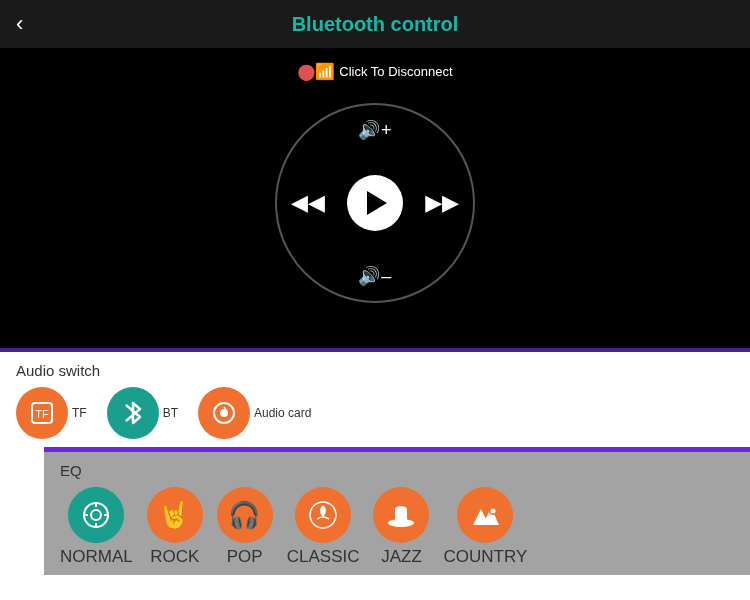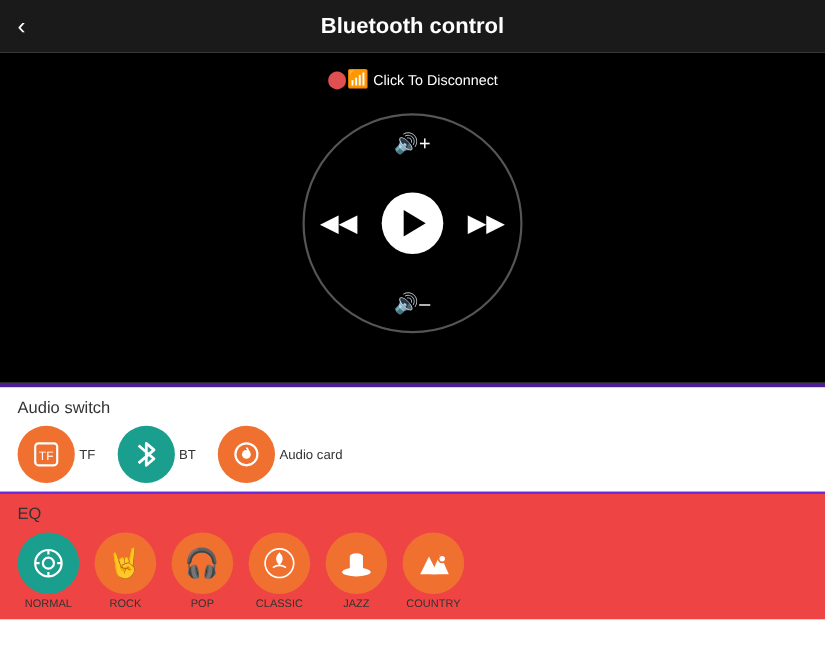--- a/index.html
+++ b/index.html
@@ -21,21 +21,21 @@
       position: relative;
     }
     .header-back {
       position: absolute;
       left: 16px;
       color: #fff;
       font-size: 22px;
       cursor: pointer;
     }
     .header-title {
-      color: #ffffff;
+      color: #14b8a6;
       font-size: 20px;
       font-weight: bold;
     }
 
     
     .player-area {
       background: #000;
       height: 300px;
       display: flex;
       flex-direction: column;
@@ -178,23 +178,24 @@
       background: #1a9e8e;
     }
     .icon-label {
       font-size: 12px;
       color: #333;
       text-align: center;
     }
 
     
     .eq-section {
-      background: #ef4444;
+      background: #a3a3a3;
       padding: 10px 16px 8px;
-      border-top: 2px solid #6d28d9;
+      border-top: 5px solid #6d28d9;
+      margin-left: 44px;
     }
     .eq-label {
       font-size: 15px;
       color: #333;
       margin-bottom: 8px;
     }
     .eq-row {
       display: flex;
       gap: 14px;
       align-items: flex-start;
@@ -215,21 +216,21 @@
       align-items: center;
       justify-content: center;
       color: #fff;
       font-size: 22px;
     }
     .eq-circle.selected {
       background: #1a9e8e;
       border: 3px solid #1a9e8e;
     }
     .eq-label-text {
-      font-size: 10px;
+      font-size: 17px;
       color: #333;
       text-align: center;
       font-weight: 500;
     }
   </style>
 </head>
 <body>
 
 <div class="header">
   <span class="header-back">‹</span>

